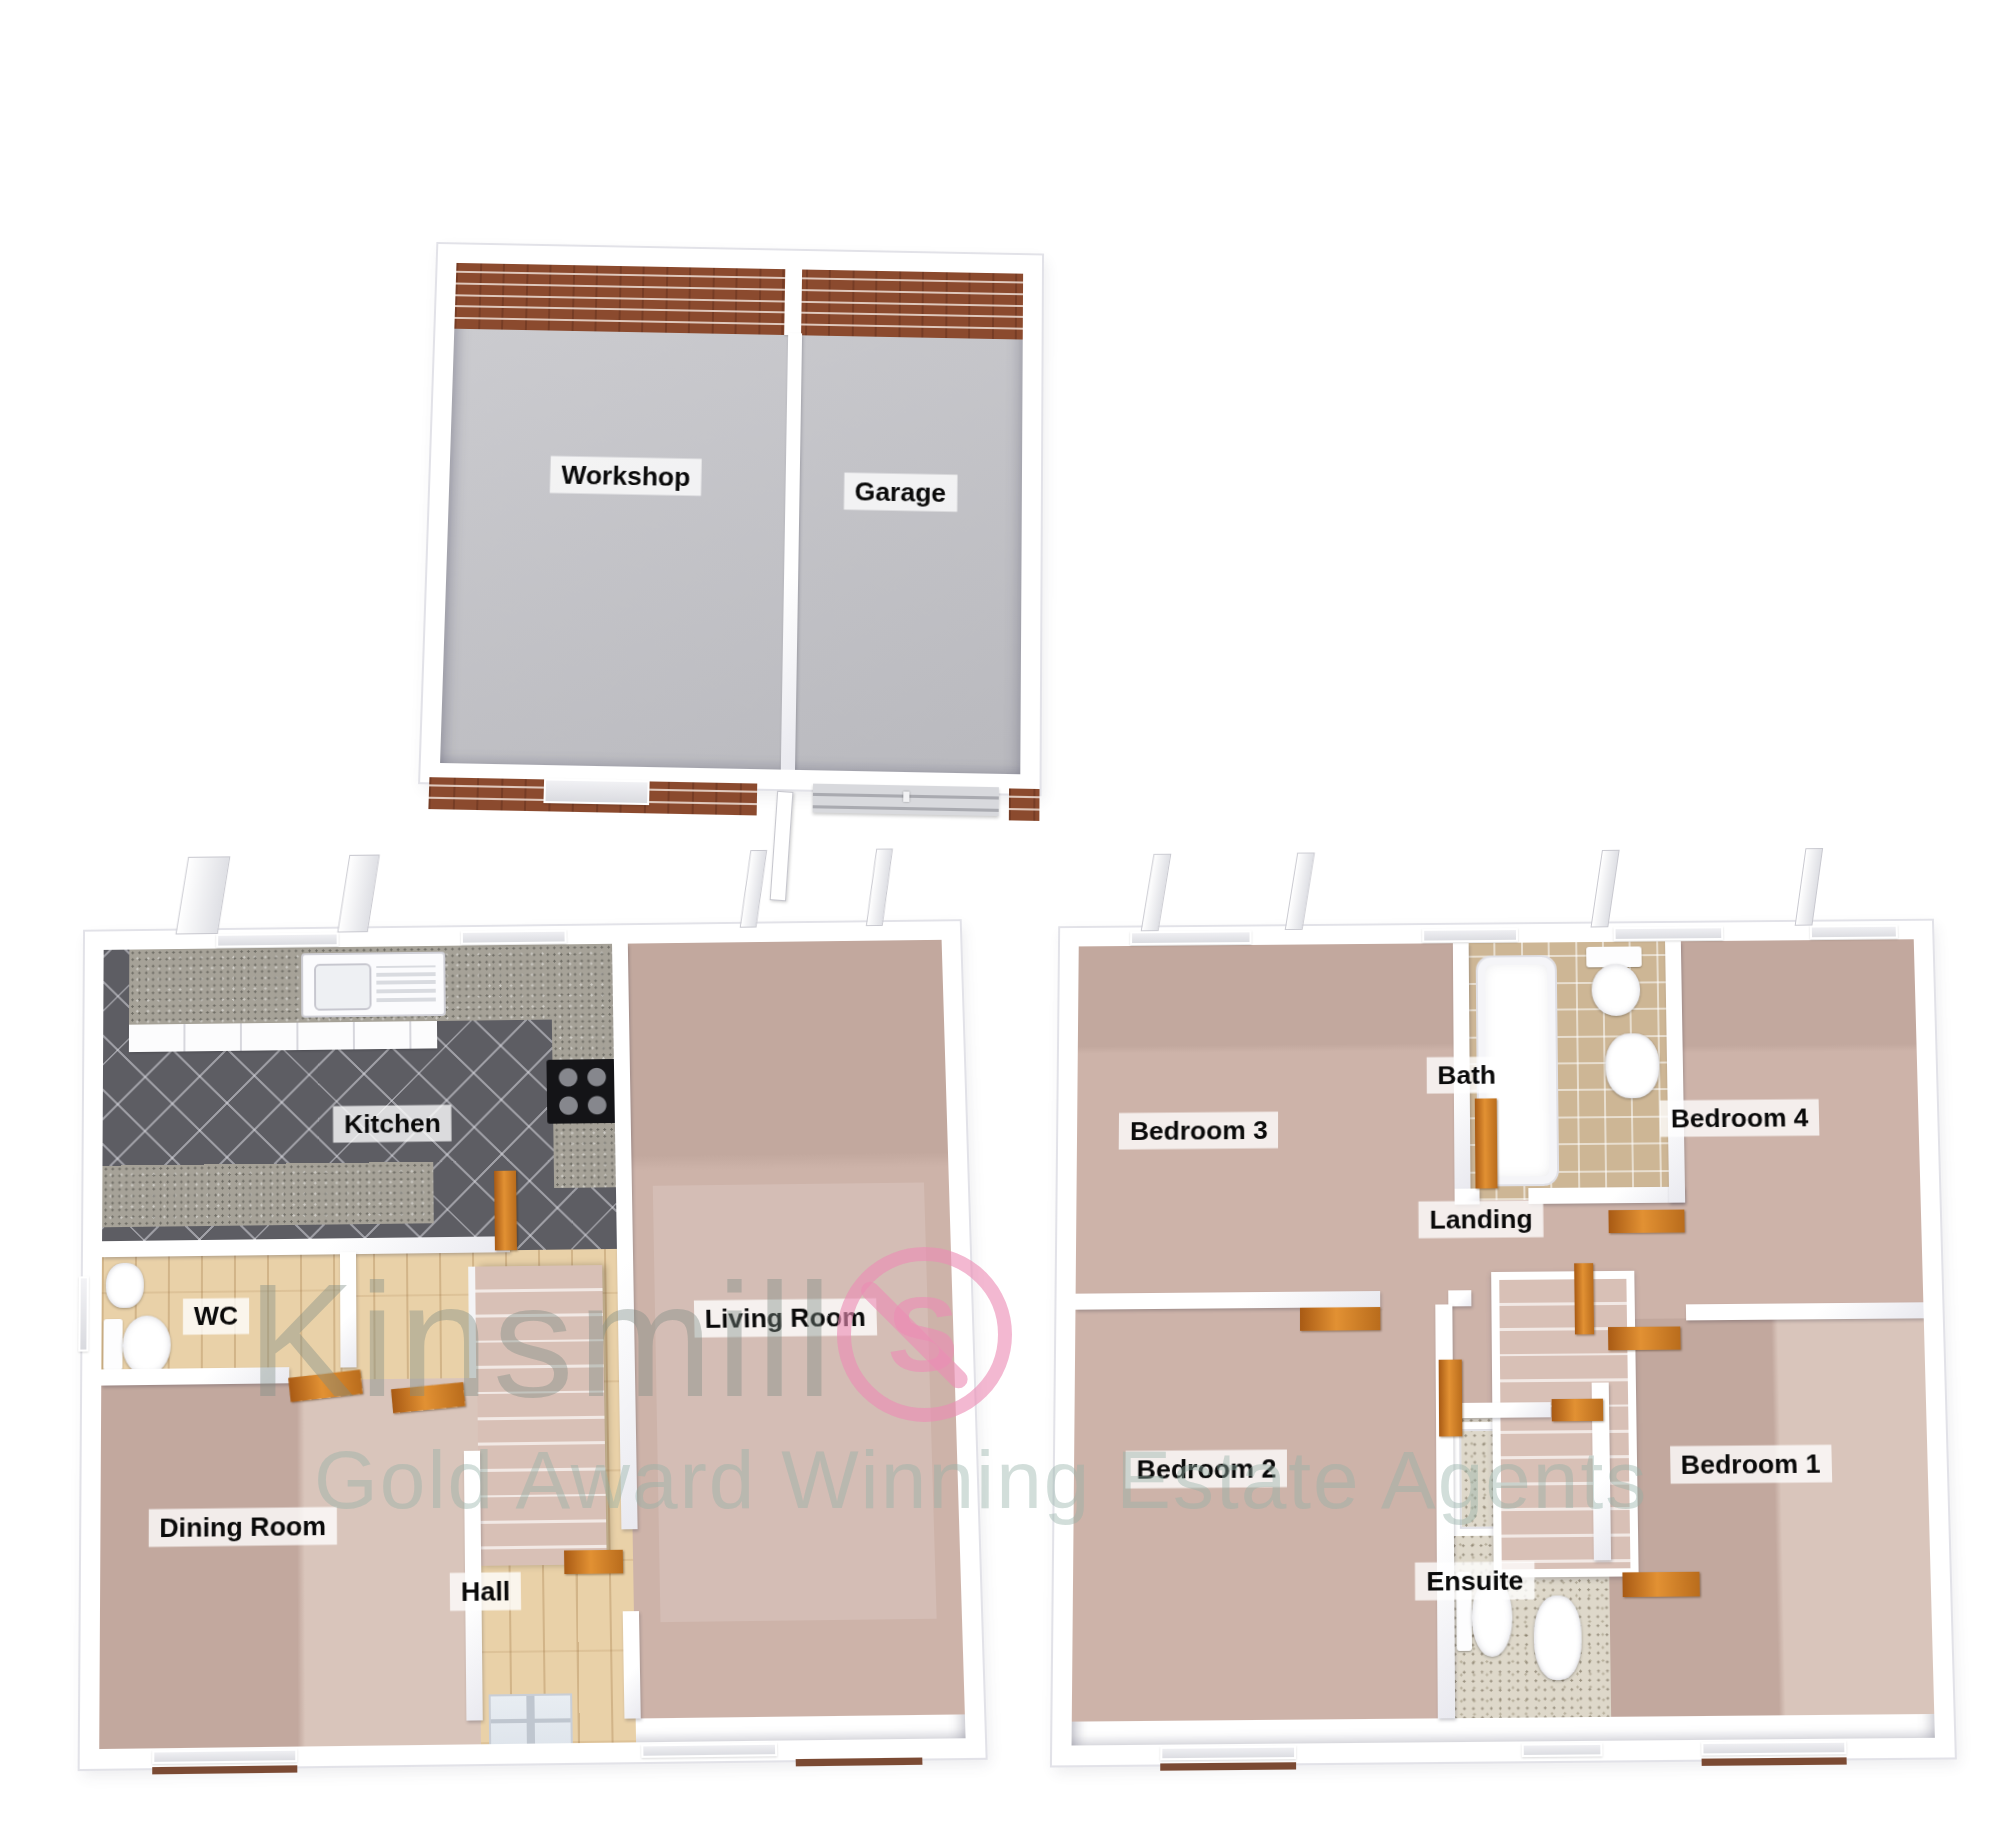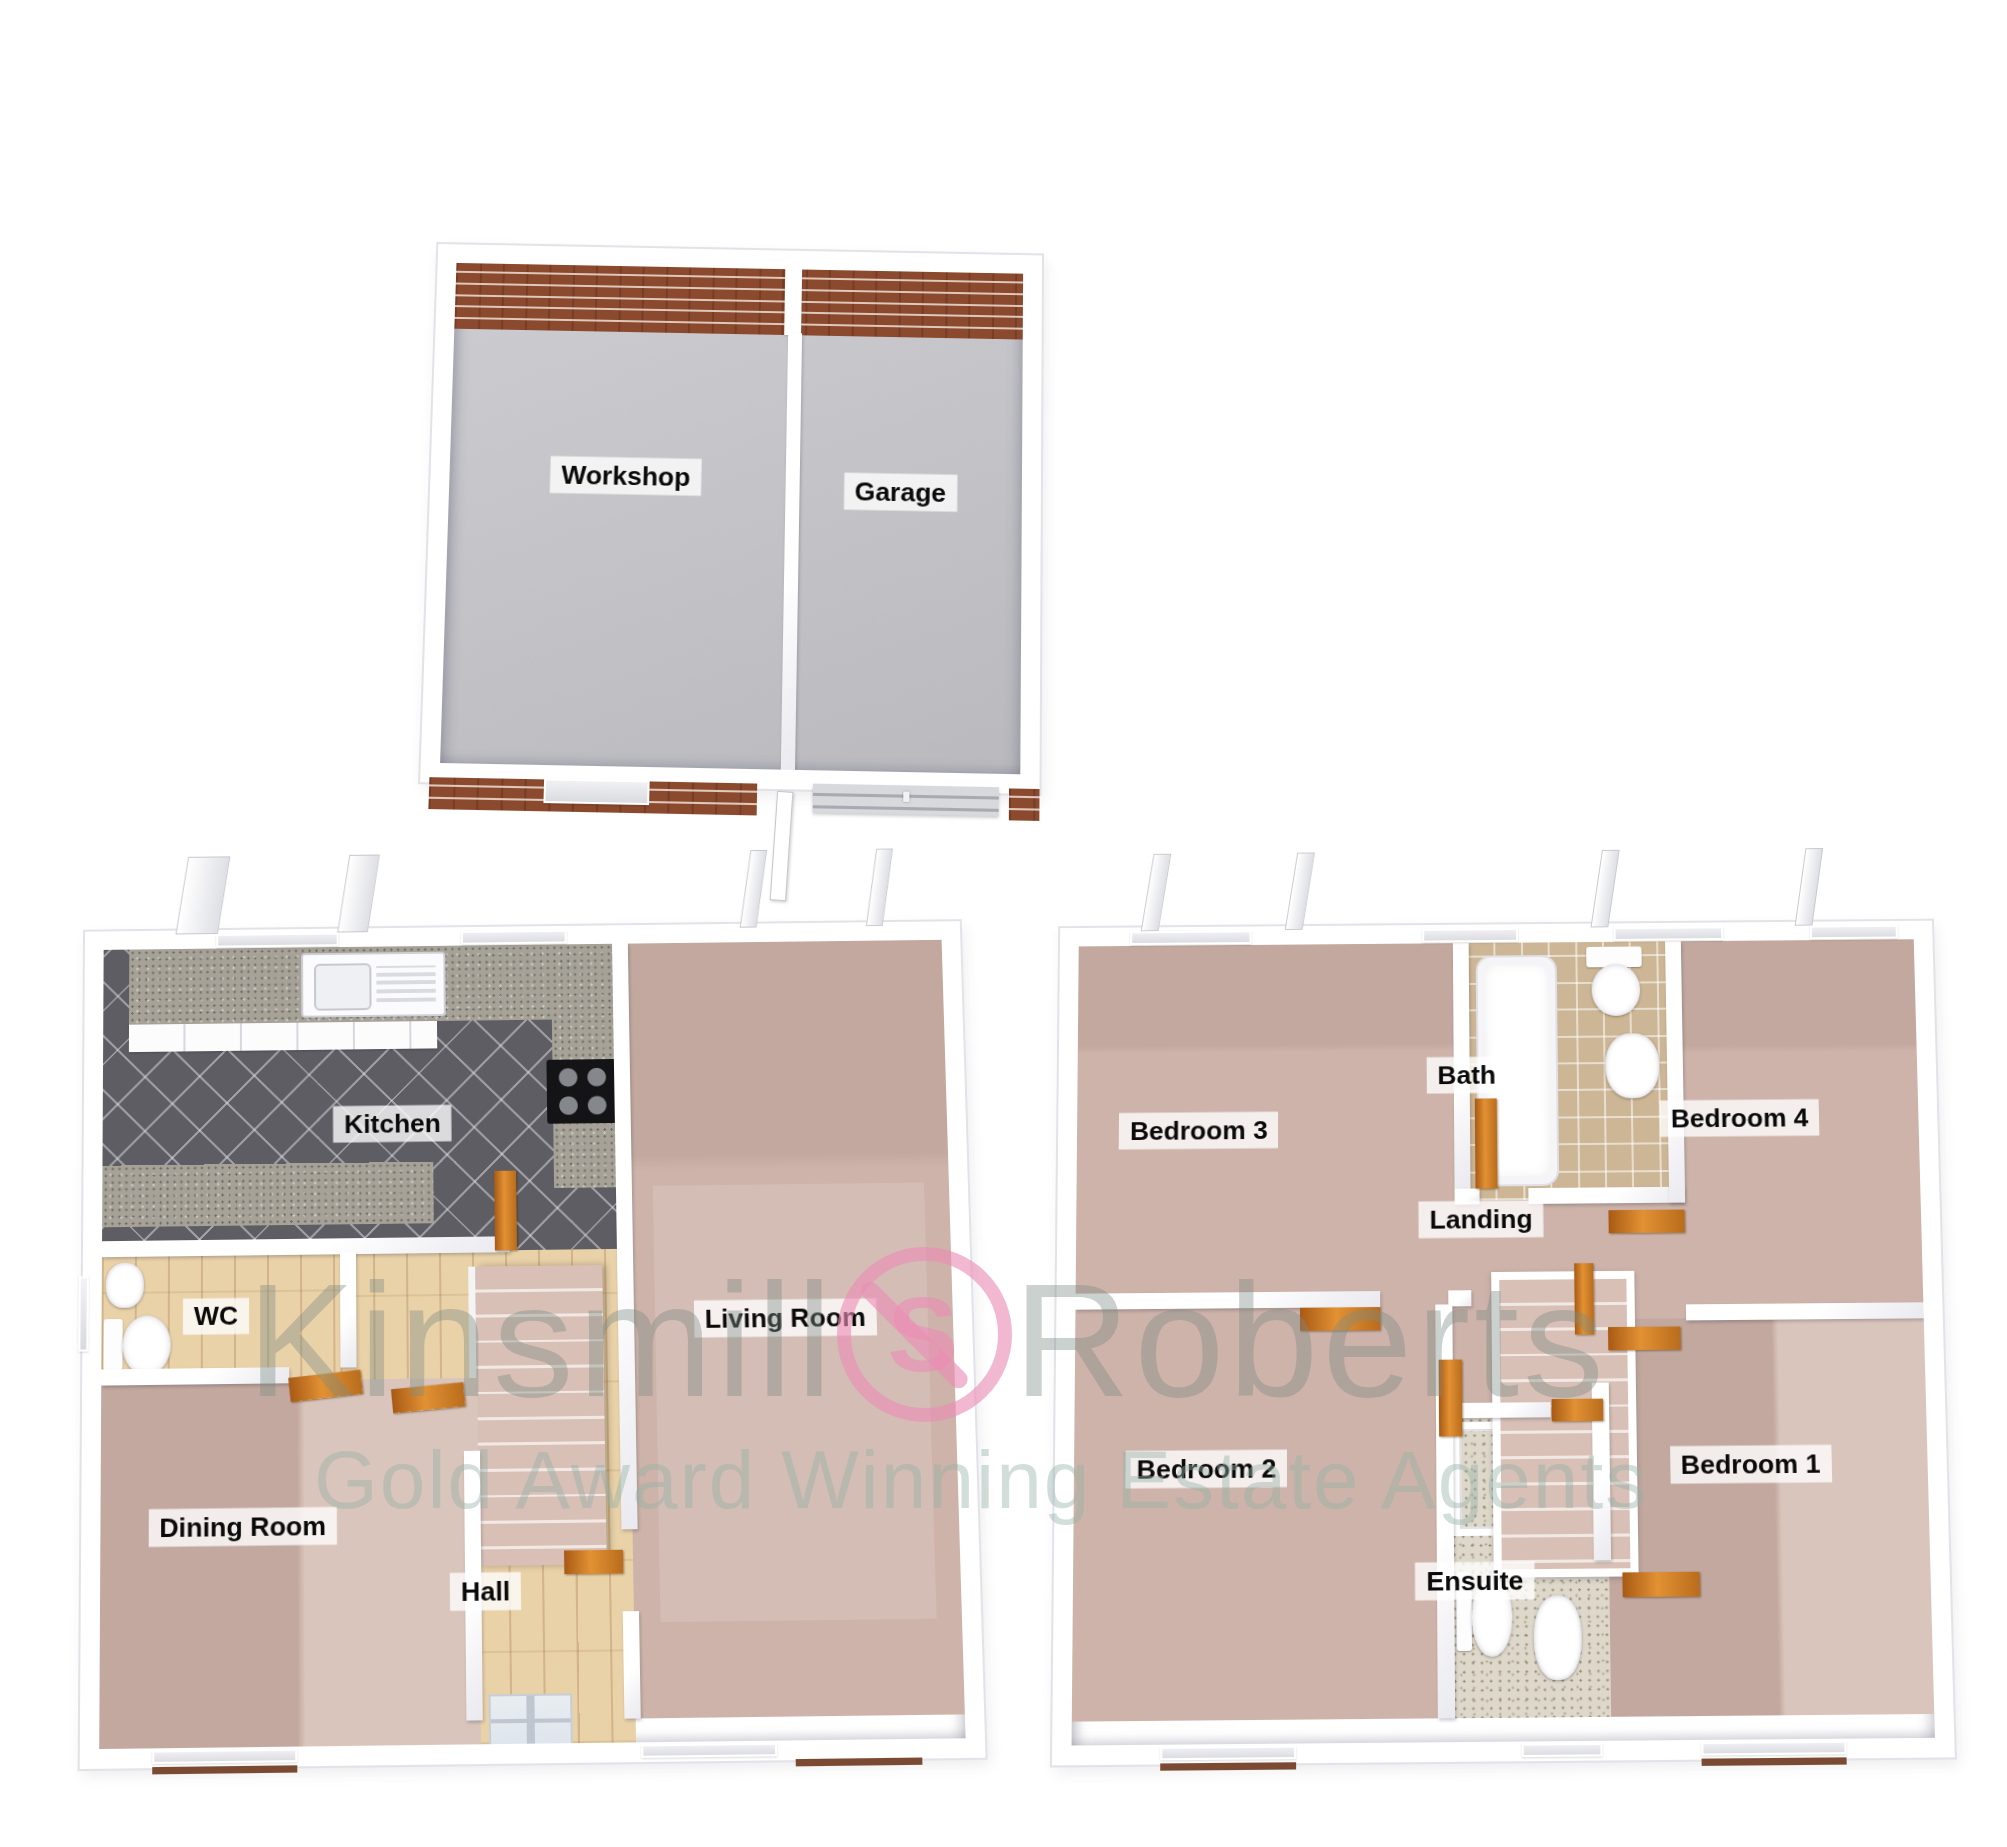--- a/index.html
+++ b/index.html
@@ -259,18 +259,17 @@
     <div class="lbl" style="left:77.5%;top:24%;">Bedroom 4</div>
     <div class="lbl" style="left:48%;top:36%;">Landing</div>
     <div class="lbl" style="left:17%;top:65.5%;">Bedroom 2</div>
     <div class="lbl" style="left:47%;top:79%;">Ensuite</div>
     <div class="lbl" style="left:78%;top:65.5%;">Bedroom 1</div>
   </div>
 
   <div class="wm1">
     <span>Kinsmill</span>
     <span class="wm-logo">S</span>
-    <span>Roberts</span>
   </div>
   <div class="wm2">Gold Award Winning Estate Agents</div>
 
 </div>
 
 
 </body></html>

